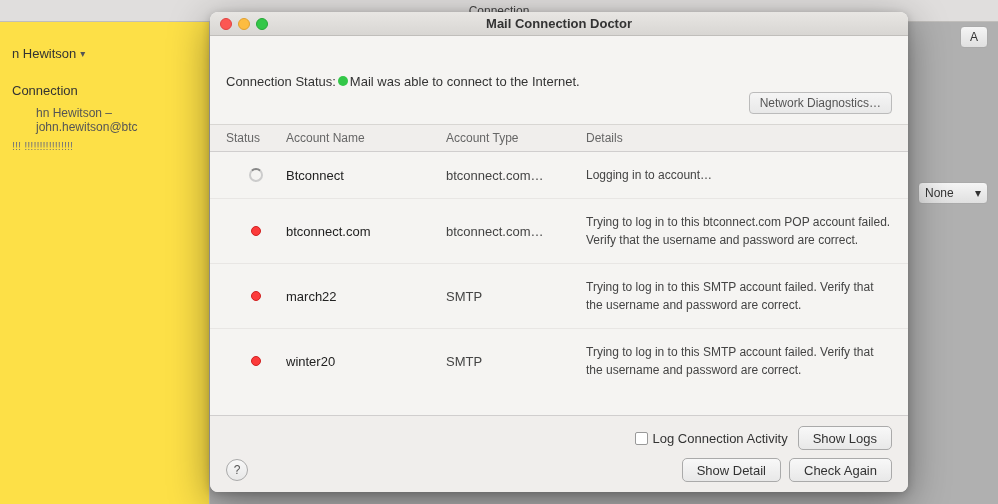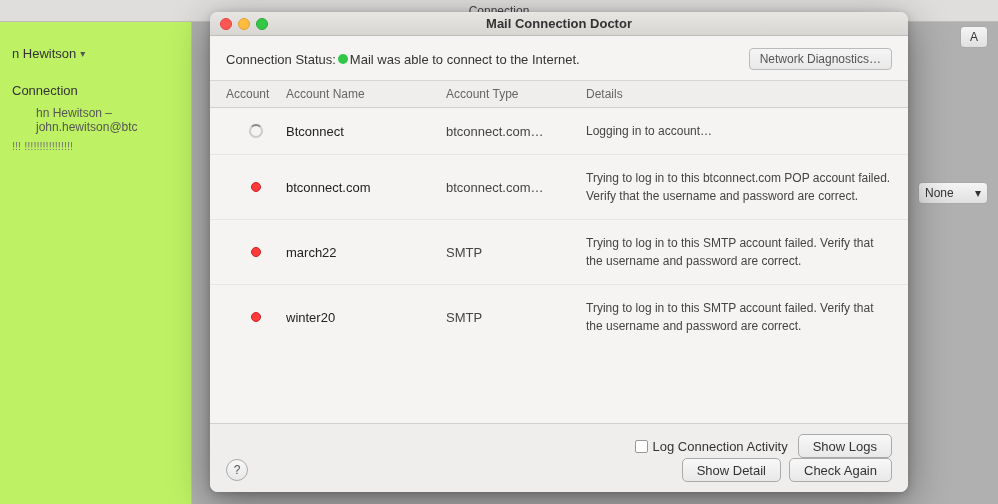--- a/index.html
+++ b/index.html
@@ -21,22 +21,22 @@
     
     .desktop {
       position: absolute;
       inset: 0;
       background: #b0b0b0;
       display: flex;
     }
 
     
     .sidebar {
-      width: 192px;
-      background: #bef264;
+      width: 210px;
+      background: #fde047;
       height: 100%;
       border-right: 1px solid #c0bebb;
       display: flex;
       flex-direction: column;
       padding-top: 40px;
     }
 
     .sidebar-header {
       padding: 6px 12px;
       display: flex;
@@ -232,20 +232,21 @@
       height: 22px;
       padding: 0 10px;
       background: linear-gradient(to bottom, #f5f5f5, #e8e8e8);
       border: 1px solid #bbb;
       border-radius: 4px;
       font-size: 12px;
       color: #555;
       cursor: pointer;
       display: flex;
       align-items: center;
+      margin-top: 44px;
     }
 
     
     .accounts-table {
       flex: 1;
       overflow-y: auto;
     }
 
     .table-header {
       display: grid;
@@ -322,20 +323,21 @@
       border-top: 1px solid #d0cece;
       padding: 10px 16px;
       background: #f0eeec;
     }
 
     .footer-top-row {
       display: flex;
       align-items: center;
       justify-content: flex-end;
       gap: 10px;
+      margin-bottom: 8px;
     }
 
     .footer-bottom-row {
       display: flex;
       align-items: center;
       justify-content: space-between;
     }
 
     .footer-right-group {
       display: flex;
@@ -435,21 +437,21 @@
           <span class="status-label">Connection Status:</span>
           <div class="status-dot-green"></div>
           <span class="status-text">Mail was able to connect to the Internet.</span>
         </div>
         <button class="network-diagnostics-btn">Network Diagnostics…</button>
       </div>
 
       <div class="accounts-table">
 
         <div class="table-header">
-          <div class="th">Account</div>
+          <div class="th">Status</div>
           <div class="th">Account Name</div>
           <div class="th">Account Type</div>
           <div class="th">Details</div>
         </div>
 
         <div class="table-row">
           <div class="row-status">
             <div class="status-spinner"></div>
           </div>
           <div class="row-account-name">Btconnect</div>

